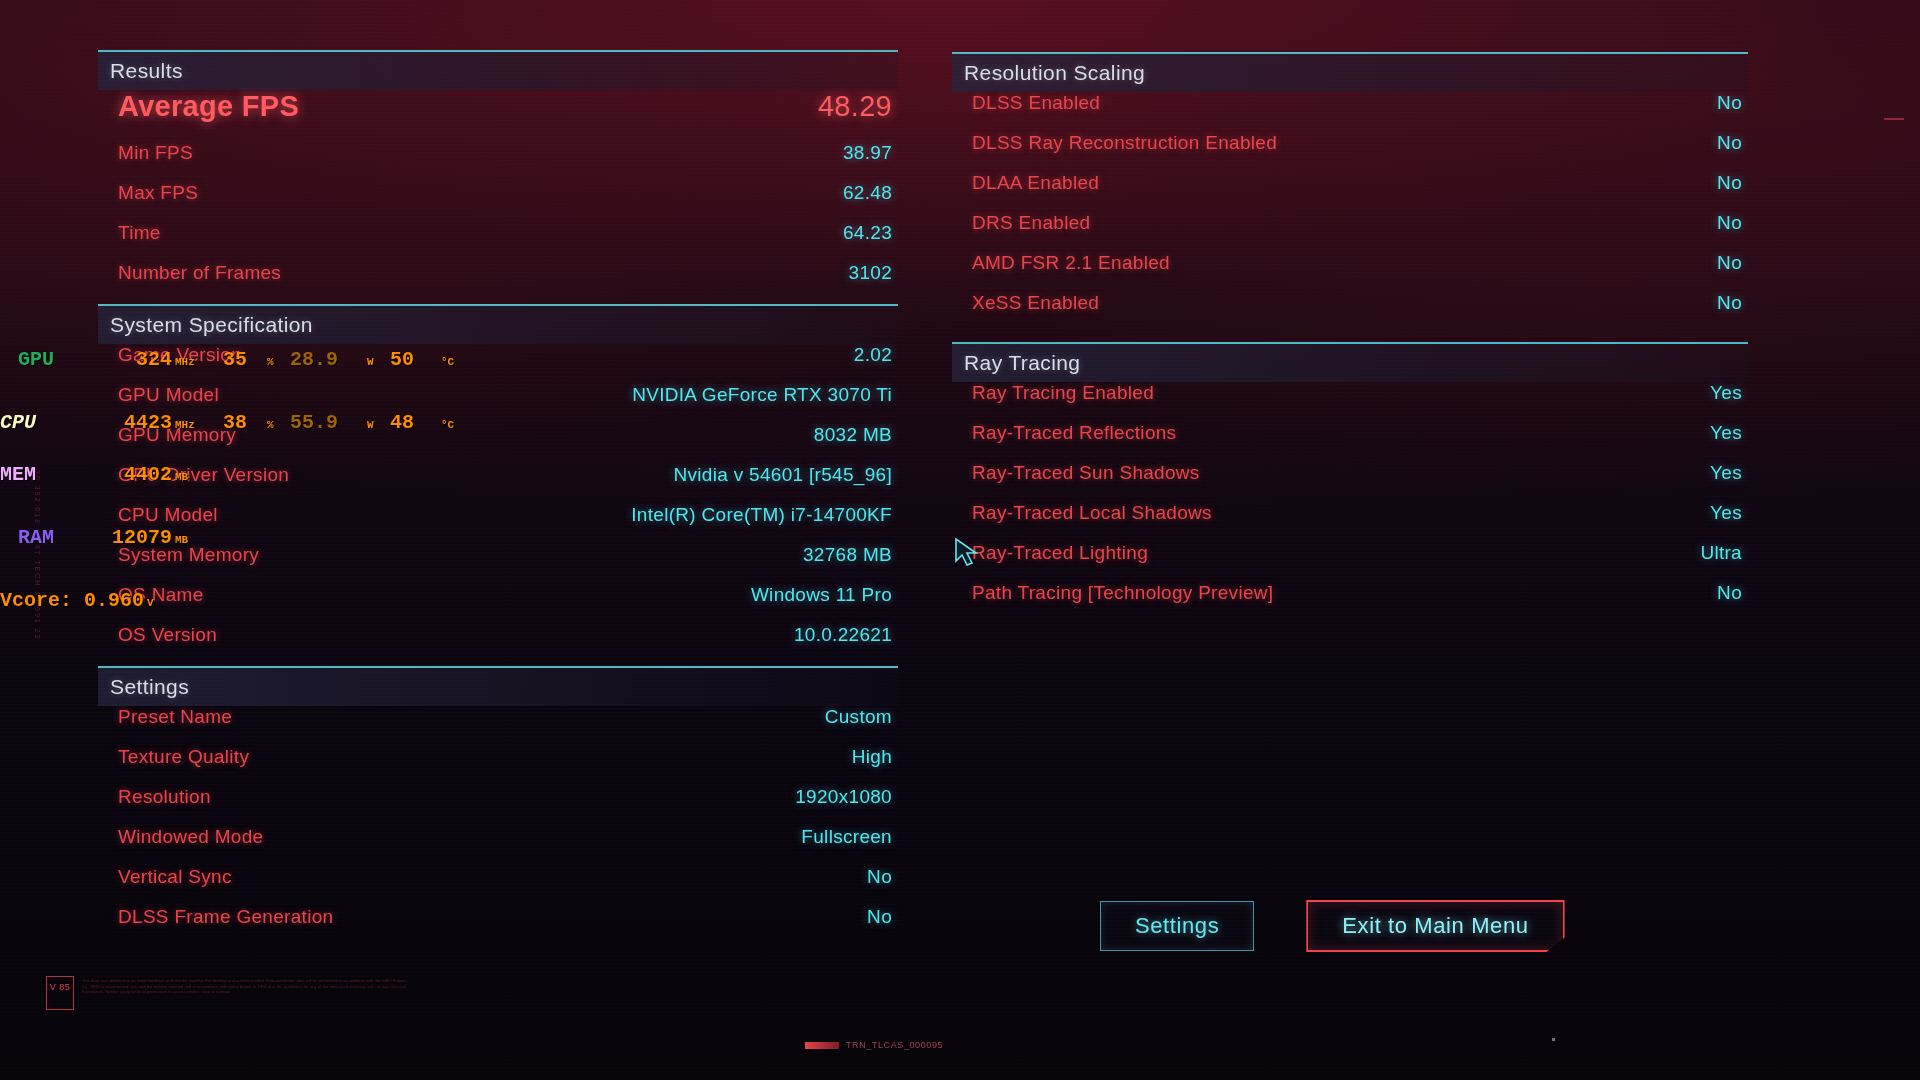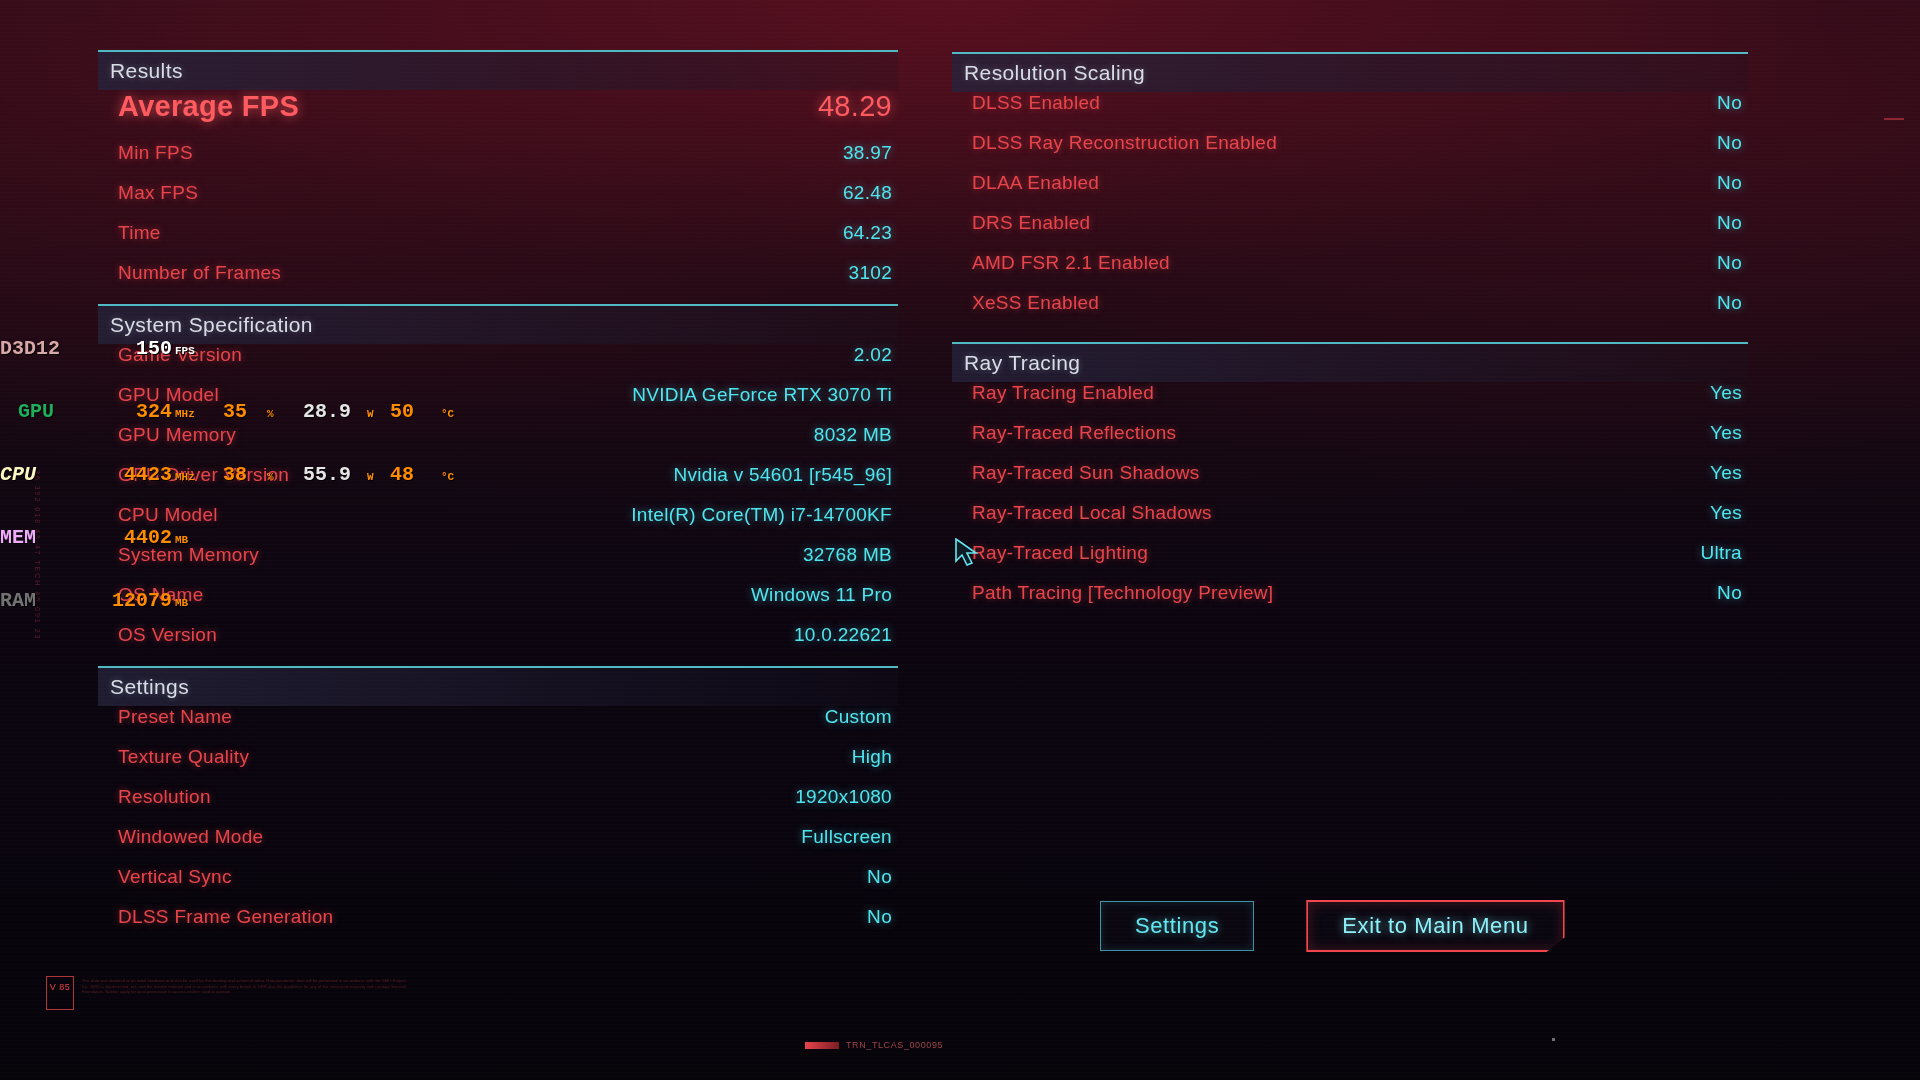--- a/index.html
+++ b/index.html
@@ -122,29 +122,29 @@
     white-space:pre;
     z-index:40;
     text-shadow:1px 1px 0 rgba(0,0,0,0.95);
   }
   .osd .line { display:flex; align-items:baseline; height:21px; }
   .osd .lbl { width:86px; }
   .osd .num { width:86px; text-align:right; color:#ff8c00; }
   .osd .unit { font-size:11px; width:34px; padding-left:3px; color:#ff8c00; }
   .osd .num2 { width:58px; text-align:center; color:#ff8c00; }
   .osd .unit2 { font-size:11px; width:26px; padding-left:3px; color:#ff8c00; }
-  .osd .num3 { width:74px; text-align:center; color:#e5e5e5; }
+  .osd .num3 { width:74px; text-align:left; color:#a16207;margin-top:11px; }
   .osd .unit3 { font-size:11px; width:26px; padding-left:3px; color:#ff8c00; }
   .osd .num4 { width:48px; text-align:left; color:#ff8c00; }
   .osd .unit4 { font-size:11px; width:26px; padding-left:3px; color:#ff8c00; }
   .osd .c-api  { color:#d8a8a8; }
   .osd .c-gpu  { color:#1faf5a;padding-left:18px; }
   .osd .c-cpu  { color:#fef9c3;font-style:italic; }
   .osd .c-mem  { color:#f0abfc; }
-  .osd .c-ram  { color:#737373; }
+  .osd .c-ram  { color:#8b5cf6;padding-left:18px; }
   .osd .c-fps  { color:#ffffff; }
   .osd .c-vcore{ color:#ff8c00; }
 
   
   .cursor { position:absolute; left:955px; top:538px; z-index:60; }
 
   
   .watermark {
     position:absolute; left:46px; top:976px;
     width:28px; height:34px;
@@ -350,25 +350,20 @@
   </div>
 
 </div>
 
 <div class="buttons">
   <div class="btn btn-settings">Settings</div>
   <div class="btn btn-exit">Exit to Main Menu</div>
 </div>
 
 <div class="osd">
-  <div class="line">
-    <span class="lbl c-api">D3D12</span>
-    <span class="num c-fps">150</span>
-    <span class="unit c-fps">FPS</span>
-  </div>
   <div class="line">
     <span class="lbl c-gpu">GPU</span>
     <span class="num">324</span>
     <span class="unit">MHz</span>
     <span class="num2">35</span>
     <span class="unit2">%</span>
     <span class="num3">28.9</span>
     <span class="unit3">W</span>
     <span class="num4">50</span>
     <span class="unit4">°C</span>
@@ -387,20 +382,24 @@
   <div class="line">
     <span class="lbl c-mem">MEM</span>
     <span class="num">4402</span>
     <span class="unit">MB</span>
   </div>
   <div class="line">
     <span class="lbl c-ram">RAM</span>
     <span class="num">12079</span>
     <span class="unit">MB</span>
   </div>
+  <div class="line">
+    <span class="c-vcore">Vcore: 0.960</span>
+    <span class="unit">V</span>
+  </div>
 </div>
 
 <div class="cursor">
   <svg width="26" height="30" viewBox="0 0 26 30">
     <polygon points="1,1 1,23 7,17 12,27 17,25 12,15 21,15" fill="#0d1b24" stroke="#63e8f2" stroke-width="1.6"></polygon>
   </svg>
 </div>
 
 <div class="watermark">
   <span>V

